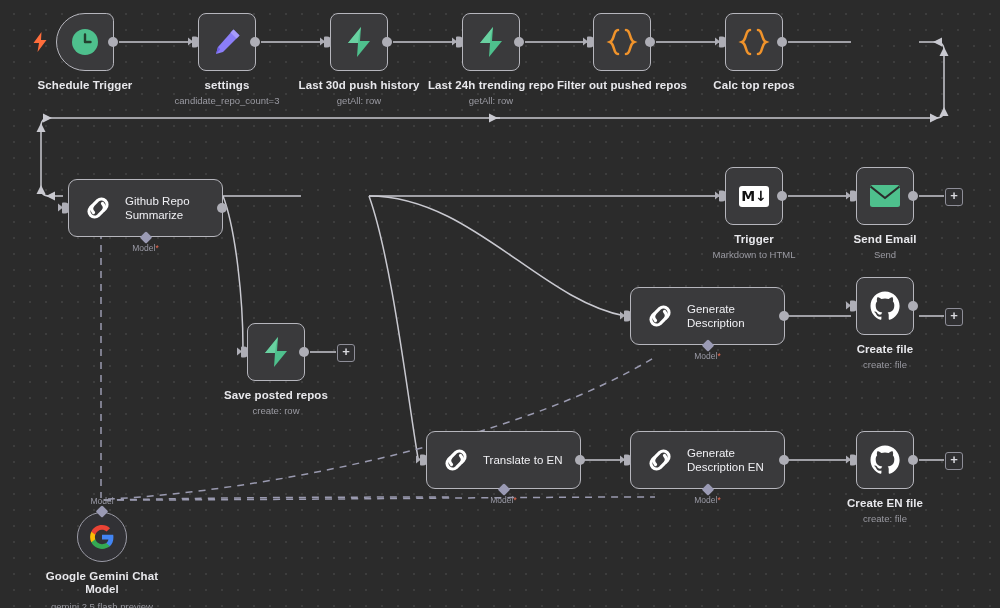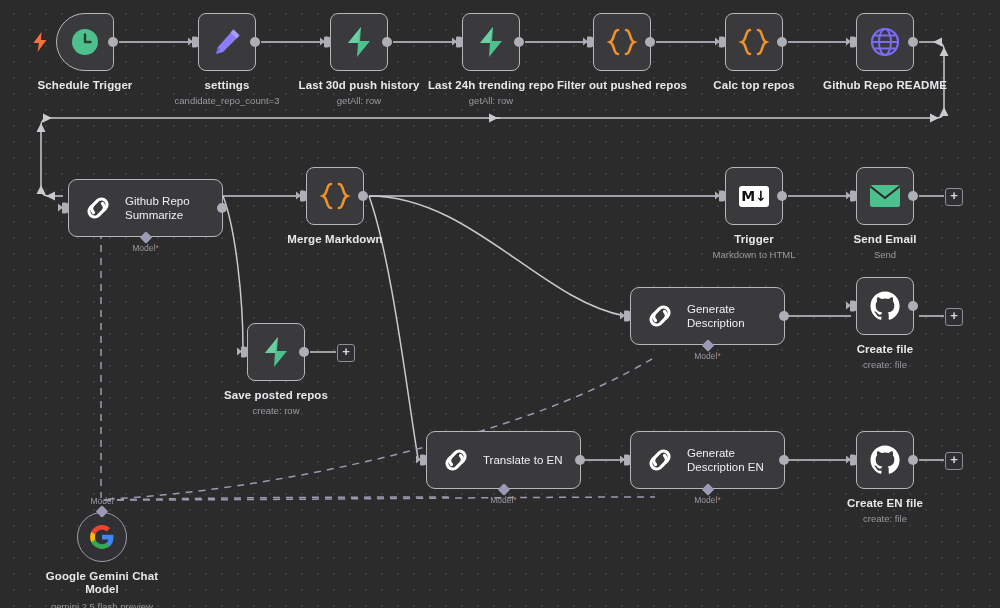--- a/index.html
+++ b/index.html
@@ -184,55 +184,36 @@
   <div class="node sq" style="left:725px;top:13px;">
     <svg width="34" height="30" viewBox="0 0 34 30" class="ic">
       <path d="M13 3 C8 3 10 13 5 15 C10 17 8 27 13 27" stroke="#f0932b" stroke-width="2.6" fill="none" stroke-linecap="round"></path>
       <path d="M21 3 C26 3 24 13 29 15 C24 17 26 27 21 27" stroke="#f0932b" stroke-width="2.6" fill="none" stroke-linecap="round"></path>
     </svg>
     <div class="port-in"></div>
     <div class="port-out"></div>
     <div class="ntitle">Calc top repos</div>
   </div>
 
-  <div class="node sq" style="left:856px;top:13px;">
-    <svg width="30" height="30" viewBox="0 0 30 30" class="ic">
-      <circle cx="15" cy="15" r="13" stroke="#7b6cf6" stroke-width="2.2" fill="none"></circle>
-      <ellipse cx="15" cy="15" rx="6" ry="13" stroke="#7b6cf6" stroke-width="2" fill="none"></ellipse>
-      <path d="M2.5 15 H27.5 M4.5 8.5 H25.5 M4.5 21.5 H25.5" stroke="#7b6cf6" stroke-width="2" fill="none"></path>
-    </svg>
-    <div class="port-in"></div>
-    <div class="port-out"></div>
-    <div class="ntitle">Github Repo README</div>
-  </div>
 
   <div class="node wide" style="left:68px;top:167px;width:155px;margin-top:12px;">
     <svg width="30" height="30" viewBox="0 0 30 30" class="ic">
       <path d="M10.5 19.5 a5.6 5.6 0 0 1 0-7.9 l4.2-4.2 a5.6 5.6 0 0 1 7.9 7.9 l-2 2" stroke="#fff" stroke-width="3.2" fill="none" stroke-linecap="round"></path>
       <path d="M19.5 10.5 a5.6 5.6 0 0 1 0 7.9 l-4.2 4.2 a5.6 5.6 0 0 1 -7.9 -7.9 l2 -2" stroke="#fff" stroke-width="3.2" fill="none" stroke-linecap="round"></path>
     </svg>
     <div class="inlabel">
       <span>Github Repo</span><br>
       <span>Summarize</span>
     </div>
     <div class="port-in"></div>
     <div class="port-out"></div>
     <div class="port-model"></div>
     <div class="mlabel"><span>Model</span><span class="req">*</span></div>
   </div>
 
-  <div class="node sq" style="left:306px;top:167px;">
-    <svg width="34" height="30" viewBox="0 0 34 30" class="ic">
-      <path d="M13 3 C8 3 10 13 5 15 C10 17 8 27 13 27" stroke="#f0932b" stroke-width="2.6" fill="none" stroke-linecap="round"></path>
-      <path d="M21 3 C26 3 24 13 29 15 C24 17 26 27 21 27" stroke="#f0932b" stroke-width="2.6" fill="none" stroke-linecap="round"></path>
-    </svg>
-    <div class="port-in"></div>
-    <div class="port-out"></div>
-    <div class="ntitle">Merge Markdown</div>
-  </div>
 
   <div class="node sq" style="left:725px;top:167px;">
     <div class="mdbox">M↓</div>
     <div class="port-in"></div>
     <div class="port-out"></div>
     <div class="ntitle">Trigger</div>
     <div class="nsub">Markdown to HTML</div>
   </div>
 
   <div class="node sq" style="left:856px;top:167px;">

